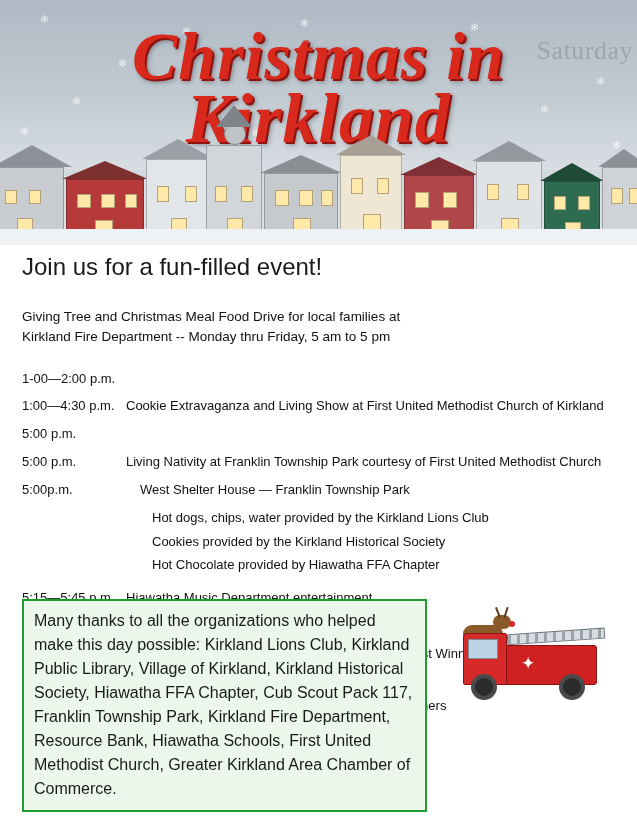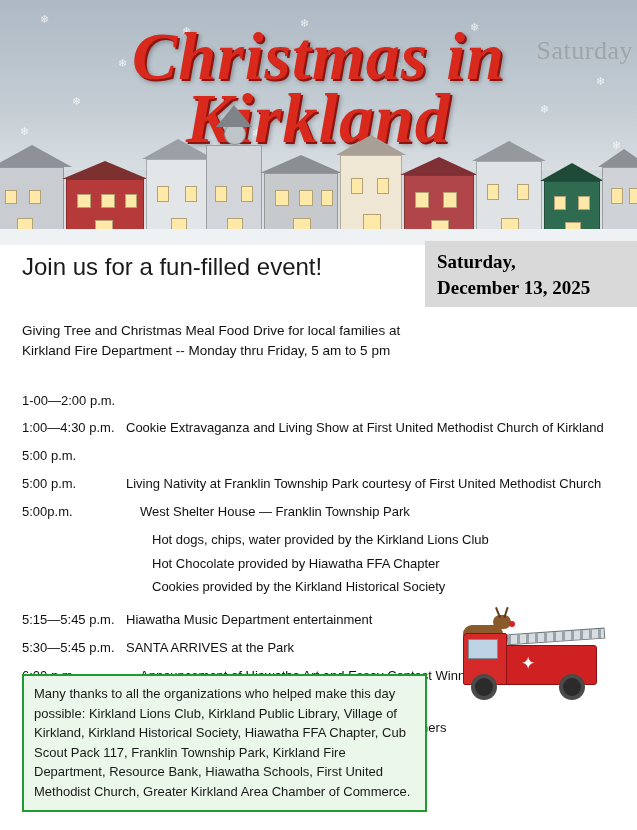--- a/index.html
+++ b/index.html
@@ -135,29 +135,29 @@
   .date-box .d1, .date-box .d2 {
     display: block;
     font-family: "Liberation Serif", serif;
     font-weight: bold;
     font-size: 19px;
     color: #000;
     line-height: 1.35;
   }
 
   .drive {
-    margin-top: 16px;
+    margin-top: 2px;
     font-size: 13.5px;
     line-height: 1.5;
     color: #111;
     max-width: 430px;
   }
 
   .schedule {
-    margin-top: 30px;
+    margin-top: 22px;
   }
   .srow {
     display: flex;
     font-size: 13px;
     line-height: 1.45;
     margin-bottom: 9px;
   }
   .stime {
     width: 104px;
     flex: 0 0 104px;
@@ -270,21 +270,21 @@
   
   .thanks {
     position: absolute;
     left: 22px;
     bottom: 18px;
     width: 405px;
     border: 2px solid #1d9c2f;
     background: #eaf7ea;
     padding: 8px 10px 9px 10px;
     box-sizing: border-box;
-    font-size: 13px;
+    font-size: 16px;
     line-height: 1.5;
     color: #1a1a1a;
   }
 </style>
 </head>
 <body>
 
 <div class="hero">
   <div class="hero-sky"></div>
 
@@ -384,24 +384,20 @@
     <div class="roof" style="left:598px; bottom:78px; border-left-width:26px; border-right-width:26px; border-bottom:18px solid #8d9196;"></div>
 
     <div class="ground"></div>
   </div>
 </div>
 
 <div class="content">
 
   <div class="headline-row">
     <div class="join-line">Join us for a fun-filled event!</div>
-    <div class="date-box">
-      <span class="d1">Saturday,</span>
-      <span class="d2">December 13, 2025</span>
-    </div>
   </div>
 
   <div class="drive">Giving Tree and Christmas Meal Food Drive for local families at Kirkland Fire Department -- Monday thru Friday, 5 am to 5 pm</div>
 
   <div class="schedule">
 
     <div class="srow">
       <div class="stime">1-00—2:00 p.m.</div>
     </div>
 
@@ -424,26 +420,26 @@
       <div class="sdesc sub2">West Shelter House — Franklin Township Park</div>
     </div>
 
     <div class="srow tight">
       <div class="stime"></div>
       <div class="sdesc sub1">Hot dogs, chips, water provided by the Kirkland Lions Club</div>
     </div>
 
     <div class="srow tight">
       <div class="stime"></div>
+      <div class="sdesc sub1">Cookies provided by the Kirkland Historical Society</div>
+    </div>
+
+    <div class="srow tight">
+      <div class="stime"></div>
       <div class="sdesc sub1">Hot Chocolate provided by Hiawatha FFA Chapter</div>
-    </div>
-
-    <div class="srow tight">
-      <div class="stime"></div>
-      <div class="sdesc sub1">Cookies provided by the Kirkland Historical Society</div>
     </div>
 
     <div class="srow">
       <div class="stime"></div>
     </div>
 
     <div class="srow">
       <div class="stime">5:15—5:45 p.m.</div>
       <div class="sdesc">Hiawatha Music Department entertainment</div>
     </div>

